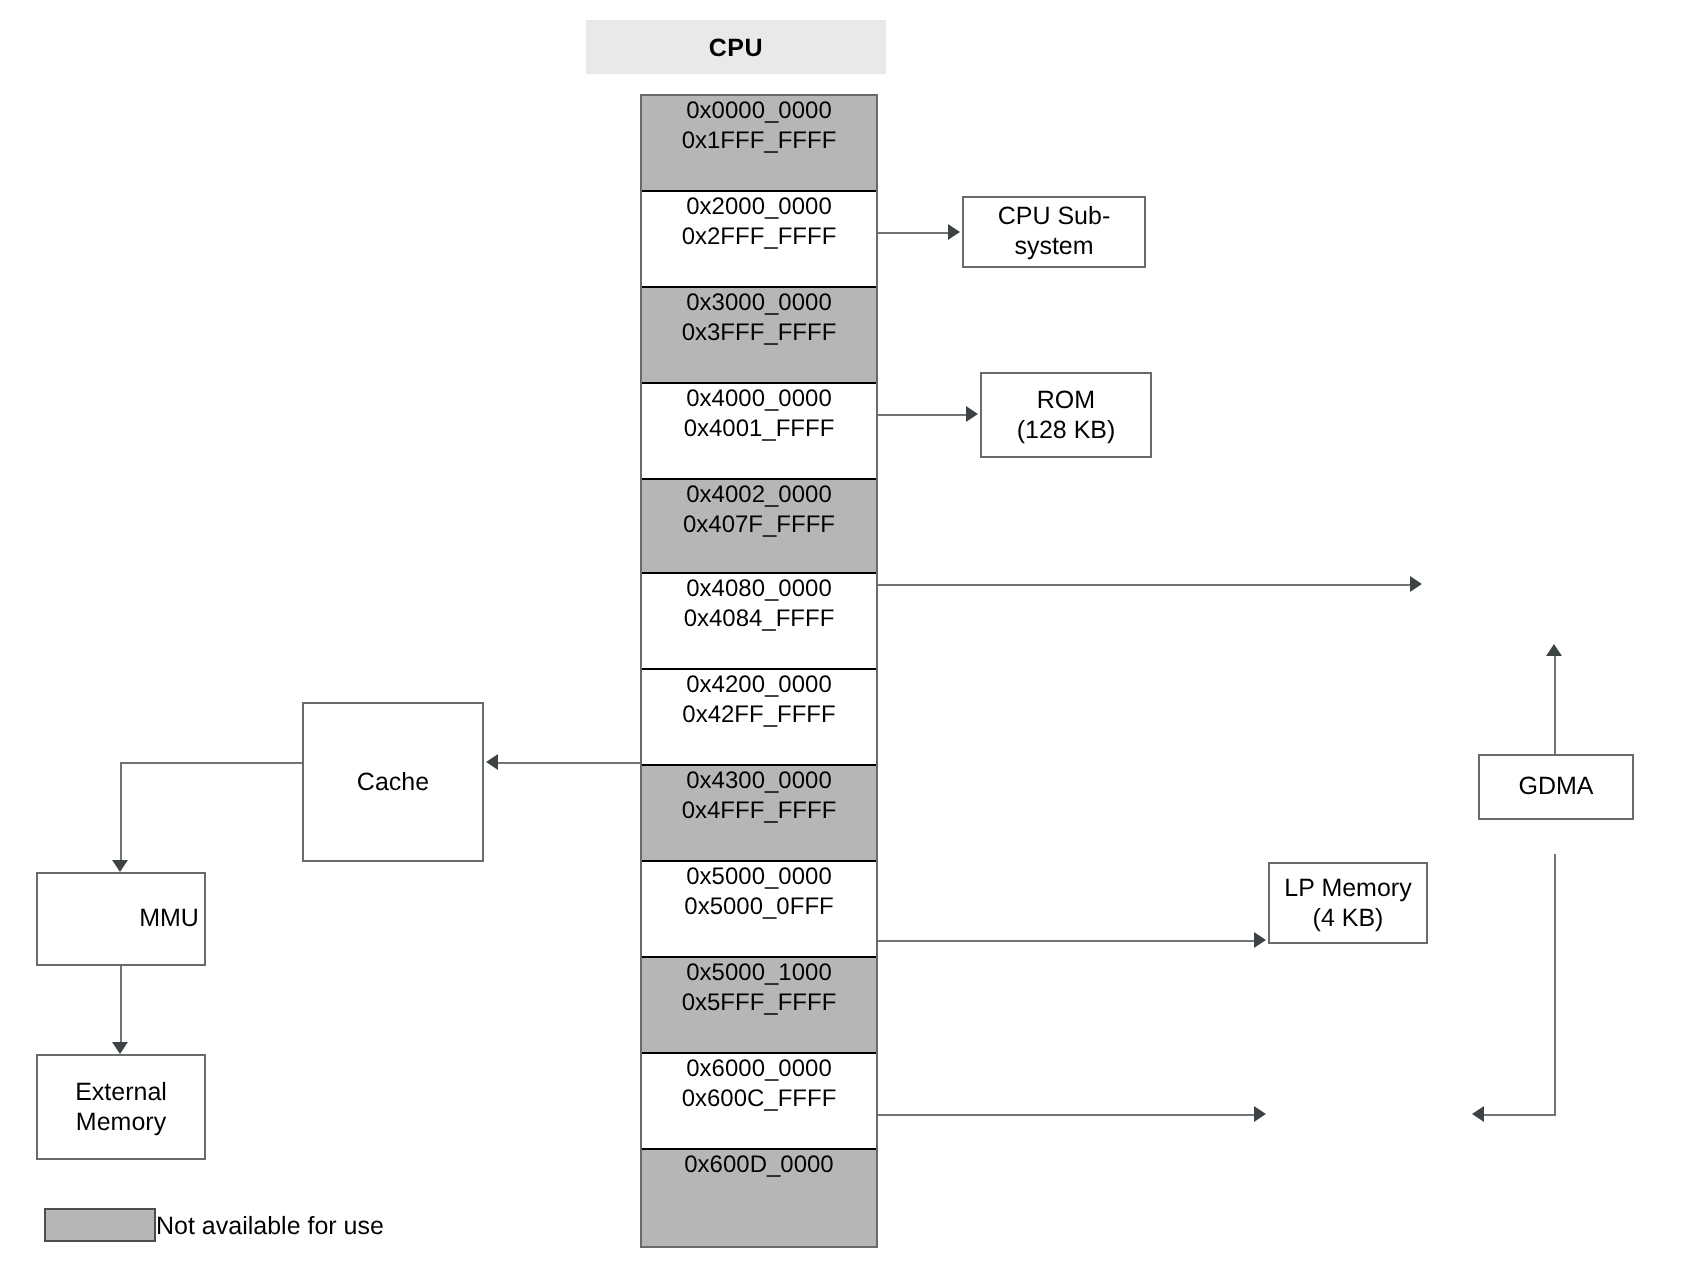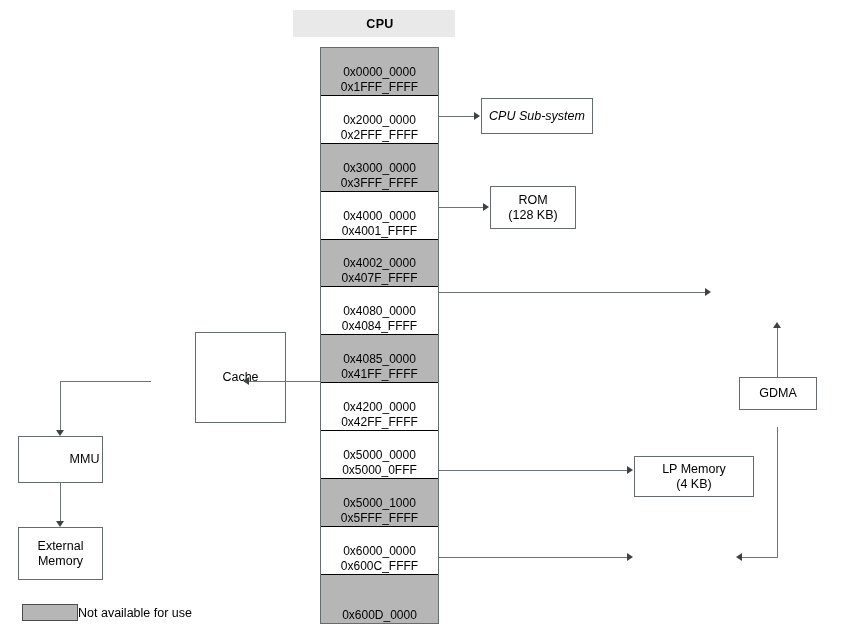--- a/index.html
+++ b/index.html
@@ -29,36 +29,36 @@
   }
   .box .l2{display:block;}
 
   
   .cpu-header{
     position:absolute;
     left:293px;top:10px;width:150px;height:27px;
     background:#e9e9e9;
     border:none;
     display:flex;align-items:center;justify-content:center;
-    font-size:12.5px;font-weight:bold;letter-spacing:.3px;padding-left:12px;
+    font-size:12.5px;font-weight:bold;letter-spacing:.3px;
   }
 
   
   .memmap{
     position:absolute;
     left:320px;top:47px;width:119px;
     box-sizing:border-box;
     border:1px solid #666c6e;
   }
   .memrow{
     box-sizing:border-box;
     height:47.9px;
     border-bottom:1px solid #000000;
     display:flex;flex-direction:column;
-    align-items:center;justify-content:flex-end;
+    align-items:center;justify-content:flex-start;
     font-size:12px;line-height:15px;
     background:#ffffff;
     position:relative;
   }
   .memrow:last-child{border-bottom:none;}
   .memrow.reserved{background:#b6b6b6;}
 
   
   .hline{position:absolute;height:0;border-top:1px solid #6e7477;}
   .vline{position:absolute;width:0;border-left:1px solid #6e7477;}
@@ -98,66 +98,66 @@
         <span>0x4001_FFFF</span>
       </div>
       <div class="memrow reserved">
         <span>0x4002_0000</span>
         <span>0x407F_FFFF</span>
       </div>
       <div class="memrow">
         <span>0x4080_0000</span>
         <span>0x4084_FFFF</span>
       </div>
-      <div class="memrow reserved">
-        <span>0x4085_0000</span>
-        <span>0x41FF_FFFF</span>
-      </div>
       <div class="memrow">
         <span>0x4200_0000</span>
         <span>0x42FF_FFFF</span>
       </div>
+      <div class="memrow reserved">
+        <span>0x4300_0000</span>
+        <span>0x4FFF_FFFF</span>
+      </div>
       <div class="memrow">
         <span>0x5000_0000</span>
         <span>0x5000_0FFF</span>
       </div>
       <div class="memrow reserved">
         <span>0x5000_1000</span>
         <span>0x5FFF_FFFF</span>
       </div>
       <div class="memrow">
         <span>0x6000_0000</span>
         <span>0x600C_FFFF</span>
       </div>
       <div class="memrow reserved">
         <span>0x600D_0000</span>
       </div>
     </div>
 
-  <div class="box" style="left:481px;top:98px;width:112px;height:36px;font-style:italic;">
+  <div class="box" style="left:481px;top:98px;width:92px;height:36px;">
     <span>CPU Sub-system</span>
   </div>
 
   <div class="box" style="left:490px;top:186px;width:86px;height:43px;">
     <span>ROM</span>
     <span class="l2">(128 KB)</span>
   </div>
 
 
   <div class="box" style="left:739px;top:377px;width:78px;height:33px;">
     <span>GDMA</span>
   </div>
 
-  <div class="box" style="left:634px;top:456px;width:120px;height:41px;">
+  <div class="box" style="left:634px;top:431px;width:80px;height:41px;">
     <span>LP Memory</span>
     <span class="l2">(4 KB)</span>
   </div>
 
 
-  <div class="box" style="left:151px;top:332px;width:91px;height:91px;margin-left:44px;">
+  <div class="box" style="left:151px;top:351px;width:91px;height:80px;">
     <span>Cache</span>
   </div>
 
   <div class="box" style="left:18px;top:436px;width:85px;height:47px;padding-left:48px;">
     <span>MMU</span>
   </div>
 
   <div class="box" style="left:18px;top:527px;width:85px;height:53px;">
     <span>External</span>
     <span class="l2">Memory</span>

